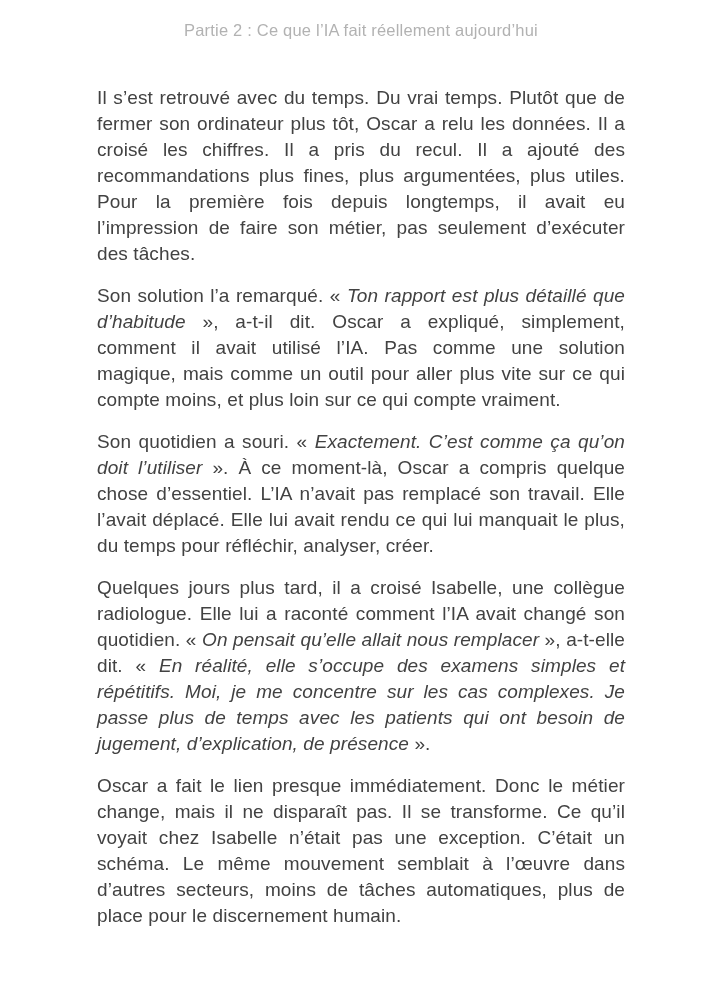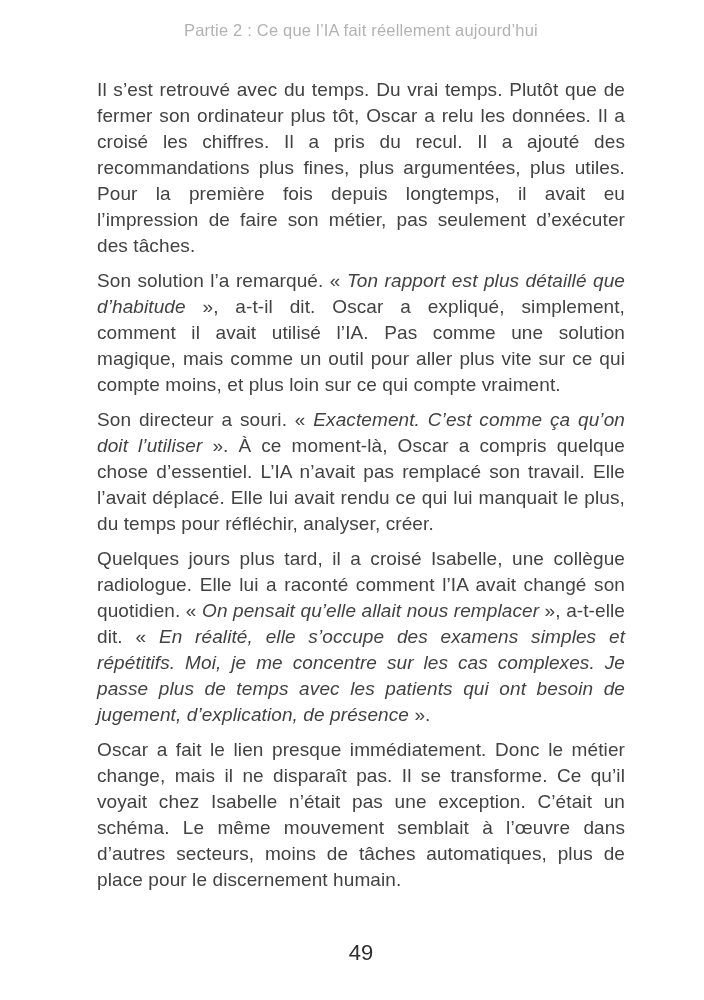--- a/index.html
+++ b/index.html
@@ -34,21 +34,21 @@
     width: 528px;
     font-size: 19px;
     line-height: 26px;
     color: #424242;
     text-align: justify;
     letter-spacing: 0.1px;
     hyphens: auto;
     -webkit-hyphens: auto;
   }
   .body-text p {
-    margin: 8px 0 9px 0;
+    margin: 16px 0 9px 0;
   }
   .body-text em {
     font-style: italic;
   }
   .page-number {
     position: absolute;
     top: 940px;
     left: 97px;
     width: 528px;
     text-align: center;
@@ -58,19 +58,18 @@
 </style>
 </head>
 <body>
 
 <div class="page">
   <div class="running-header">Partie 2 : Ce que l’IA fait réellement aujourd’hui</div>
 
   <div class="body-text">
       <p><span>Il s’est retrouvé avec du temps. Du vrai temps. Plutôt que de fermer son ordinateur plus tôt, Oscar a relu les données. Il a croisé les chiffres. Il a pris du recul. Il a ajouté des recommandations plus fines, plus argumentées, plus utiles. Pour la première fois depuis longtemps, il avait eu l’impression de faire son métier, pas seulement d’exécuter des tâches.</span></p>
       <p><span>Son solution l’a remarqué. « </span><em>Ton rapport est plus détaillé que d’habitude</em><span> », a-t-il dit. Oscar a expliqué, simplement, comment il avait utilisé l’IA. Pas comme une solution magique, mais comme un outil pour aller plus vite sur ce qui compte moins, et plus loin sur ce qui compte vraiment.</span></p>
-      <p><span>Son directeur a souri. « </span><em>Exactement. C’est comme ça qu’on doit l’utiliser</em><span> ». À ce moment-là, Oscar a compris quelque chose d’essentiel. L’IA n’avait pas remplacé son travail. Elle l’avait déplacé. Elle lui avait rendu ce qui lui manquait le plus, du temps pour réfléchir, analyser, créer.</span></p>
+      <p><span>Son quotidien a souri. « </span><em>Exactement. C’est comme ça qu’on doit l’utiliser</em><span> ». À ce moment-là, Oscar a compris quelque chose d’essentiel. L’IA n’avait pas remplacé son travail. Elle l’avait déplacé. Elle lui avait rendu ce qui lui manquait le plus, du temps pour réfléchir, analyser, créer.</span></p>
       <p><span>Quelques jours plus tard, il a croisé Isabelle, une collègue radiologue. Elle lui a raconté comment l’IA avait changé son quotidien. « </span><em>On pensait qu’elle allait nous remplacer</em><span> », a-t-elle dit. « </span><em>En réalité, elle s’occupe des examens simples et répétitifs. Moi, je me concentre sur les cas complexes. Je passe plus de temps avec les patients qui ont besoin de jugement, d’explication, de présence</em><span> ».</span></p>
       <p><span>Oscar a fait le lien presque immédiatement. Donc le métier change, mais il ne disparaît pas. Il se transforme. Ce qu’il voyait chez Isabelle n’était pas une exception. C’était un schéma. Le même mouvement semblait à l’œuvre dans d’autres secteurs, moins de tâches automatiques, plus de place pour le discernement humain.</span></p>
     </div>
 
-  <div class="page-number">49</div>
 </div>
 
 </body></html>

